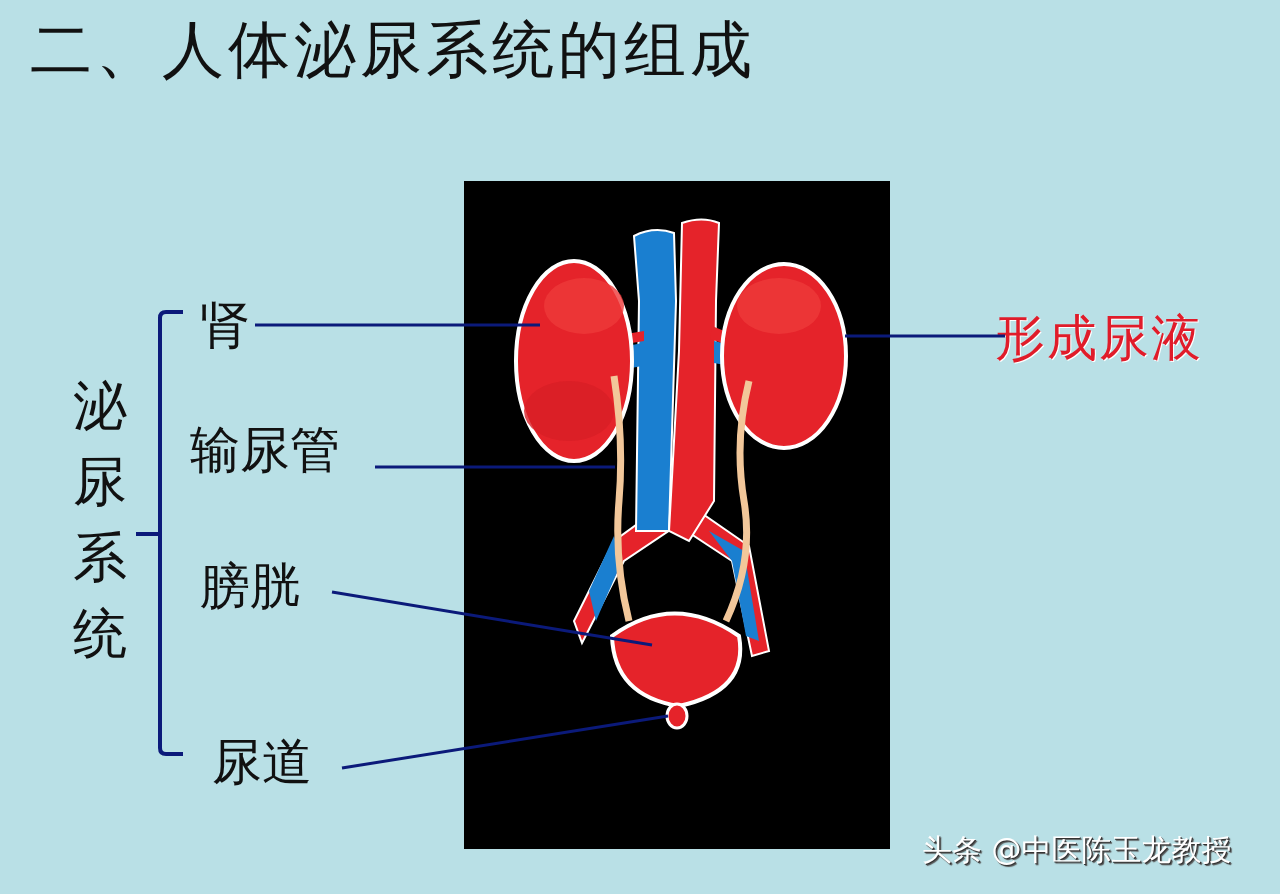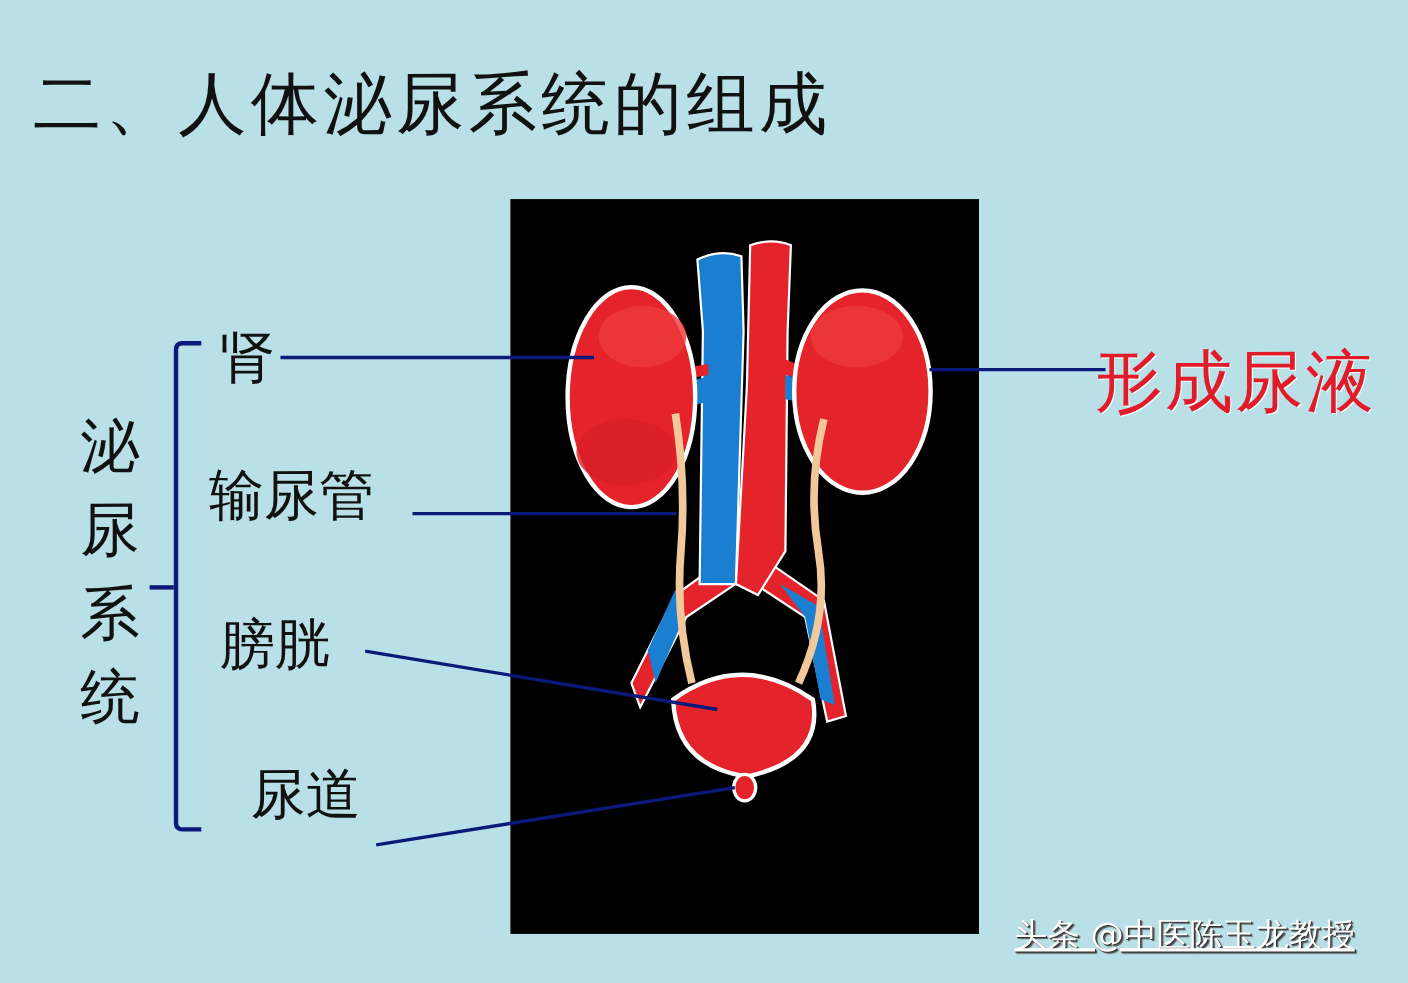--- a/index.html
+++ b/index.html
@@ -5,63 +5,61 @@
   html, body { margin:0; padding:0; }
   body {
     width:1280px; height:894px; position:relative; overflow:hidden;
     background:#b9e0e6;
     font-family: "DejaVu Serif", "Liberation Serif", serif;
   }
   .title {
     position:absolute; left:30px; top:10px;
     font-size:62px; color:#111; letter-spacing:4px; line-height:80px;
     white-space:nowrap;
-    margin-top:44px;
   }
   .vertical {
     position:absolute; left:68px; top:368px; width:64px;
     font-size:54px; color:#111; line-height:76px; text-align:center;
   }
   .vertical span { display:block; }
   .organ {
     position:absolute; font-size:50px; color:#111; white-space:nowrap; line-height:60px;
   }
   .function {
     position:absolute; left:995px; top:305px;
-    font-size:62px; color:#e01c2a; white-space:nowrap; letter-spacing:2px;
+    font-size:50px; color:#e01c2a; white-space:nowrap; letter-spacing:2px;
     text-shadow: 1px 1px 0 #fff;
   }
   .image-panel {
     position:absolute; left:464px; top:181px; width:426px; height:668px; background:#000;
   }
   svg.overlay { position:absolute; left:0; top:0; width:1280px; height:894px; pointer-events:none; }
   .watermark {
     position:absolute; left:922px; top:830px;
     font-family:"DejaVu Sans", "Liberation Sans", sans-serif;
     font-size:30px; color:#fff; white-space:nowrap;
     text-shadow: 1px 1px 0 #333, 2px 2px 1px #555;
-    text-decoration: underline;
   }
 </style>
 </head>
 <body>
 
 <div class="title">二、人体泌尿系统的组成</div>
 
 <div class="vertical">
   <span>泌</span>
   <span>尿</span>
   <span>系</span>
   <span>统</span>
 </div>
 
 <div class="organ" style="left:200px; top:295px;">肾</div>
 <div class="organ" style="left:190px; top:420px;">输尿管</div>
 <div class="organ" style="left:200px; top:556px;font-family:Liberation Serif, serif;">膀胱</div>
-<div class="organ" style="left:212px; top:692px;margin-left:16px;">尿道</div>
+<div class="organ" style="left:212px; top:732px;">尿道</div>
 
 <div class="function">形成尿液</div>
 
 <div class="image-panel">
   <svg width="426" height="668" viewBox="0 0 426 668">
 
     <path d="M205 320 L150 360 L110 440 L118 462 L160 380 L212 345 Z" fill="#e5232a" stroke="#fff" stroke-width="2"></path>
     <path d="M220 320 L285 365 L305 470 L288 475 L268 380 L215 345 Z" fill="#e5232a" stroke="#fff" stroke-width="2"></path>
     <path d="M150 355 L125 410 L132 440 L158 380 Z" fill="#1a7fd0"></path>
     <path d="M245 350 L280 370 L295 460 L282 455 L268 380 Z" fill="#1a7fd0"></path>

